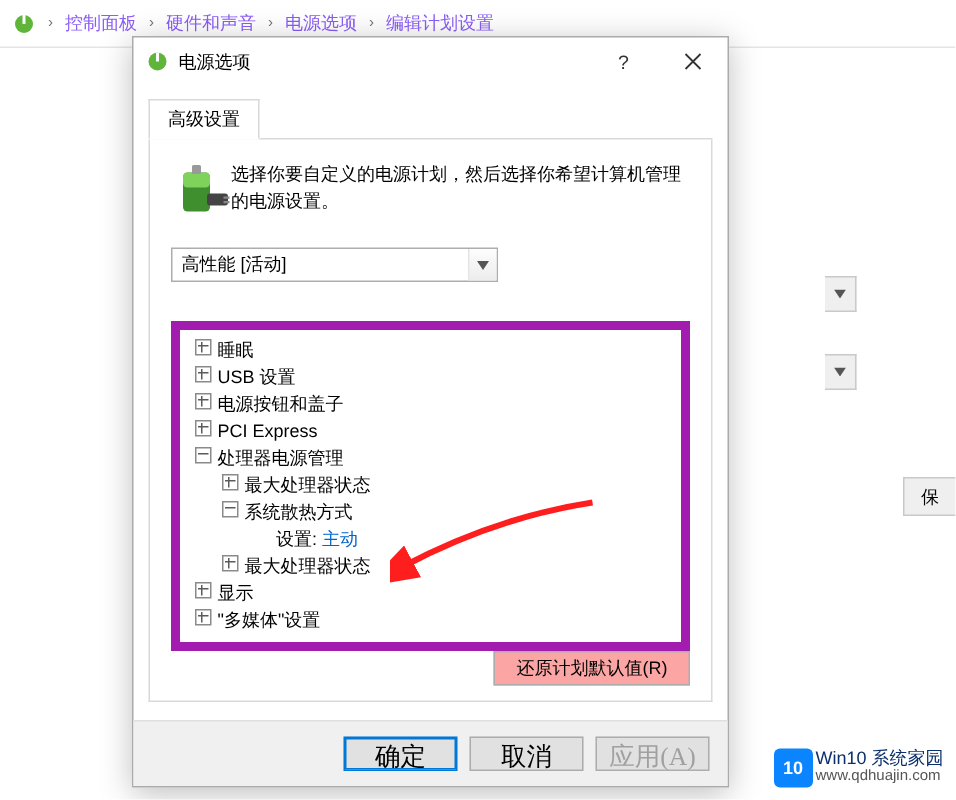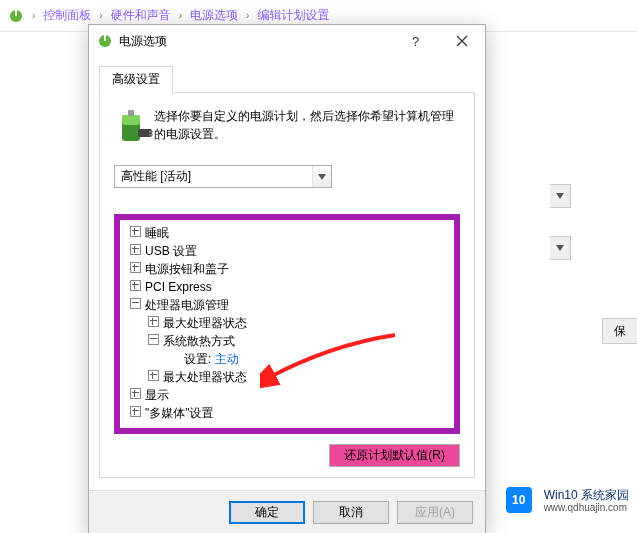--- a/index.html
+++ b/index.html
@@ -27,31 +27,31 @@
 .node{white-space:nowrap}
 .pm{display:inline-block;width:9px;height:9px;border:1px solid #8a8a8a;margin:0 4px 0 0;position:relative;top:0;background:#fff}
 .pm::before,.pm::after{content:"";position:absolute;background:#5b5b5b}
 .pm::before{left:1px;right:1px;top:3px;height:1px}
 .pm.plus::after{top:1px;bottom:1px;left:3px;width:1px}
 .lbl{color:#000}
 .link{color:#0066cc}
 .i0{padding-left:8px}
 .i1{padding-left:26px}
 .i3{padding-left:62px}
-.restore{float:right;margin-top:10px;background:#ec4899;border:1px solid #adadad;height:23px;padding:0 14px;font-size:12px}
+.restore{float:right;background:#fca5a5;border:1px solid #adadad;height:23px;padding:0 14px;font-size:12px}
 .clr{clear:both}
 .dlg-btns{border-top:1px solid #dfdfdf;background:#f0f0f0;padding:10px 12px;display:flex;justify-content:flex-end;gap:8px}
-.dlg-btns button{width:76px;height:23px;border:1px solid #adadad;background:#e1e1e1;font-size:12px;font-family:Liberation Sans, sans-serif}
+.dlg-btns button{width:76px;height:23px;border:1px solid #adadad;background:#e1e1e1;font-size:17px;font-family:Liberation Serif, serif}
 .dlg-btns button.primary{background:#e1e1e1;border:1px solid #0078d7;outline:1px solid #0078d7;outline-offset:-2px}
 .dlg-btns button:disabled{color:#a0a0a0}
 .bg-caret{position:absolute;right:66px;top:184px;width:20px;height:22px;border:1px solid #c9c9c9;border-left:none;background:#efefef;display:flex;align-items:center;justify-content:center}
 .bg-caret2{position:absolute;right:66px;top:236px;width:20px;height:22px;border:1px solid #c9c9c9;border-left:none;background:#efefef;display:flex;align-items:center;justify-content:center}
 .bg-btn{position:absolute;right:0;top:318px;width:34px;height:24px;border:1px solid #c9c9c9;border-right:none;background:#efefef;font-size:12px;display:flex;align-items:center;justify-content:center}
 .arrow{position:absolute;left:260px;top:330px;pointer-events:none}
-.watermark{position:absolute;right:8px;bottom:20px;display:flex;align-items:flex-end;gap:12px}
+.watermark{position:absolute;right:8px;bottom:8px;display:flex;align-items:flex-start;gap:2px}
 .watermark .logo{width:26px;height:26px;background:#0a84ff;border-radius:4px;display:flex;align-items:center;justify-content:center;color:#fff;font-weight:bold;font-size:12px}
 .watermark .wt{font-size:12px;color:#0a2f6b;line-height:1.1}
 .watermark .wt .s{font-size:10px;color:#555}
 </style>
 </head>
 <body>
 
 <div class="bc">
   <svg class="ic" viewBox="0 0 16 16">
       <circle cx="8" cy="8" r="6" fill="#5fb53a"></circle>

